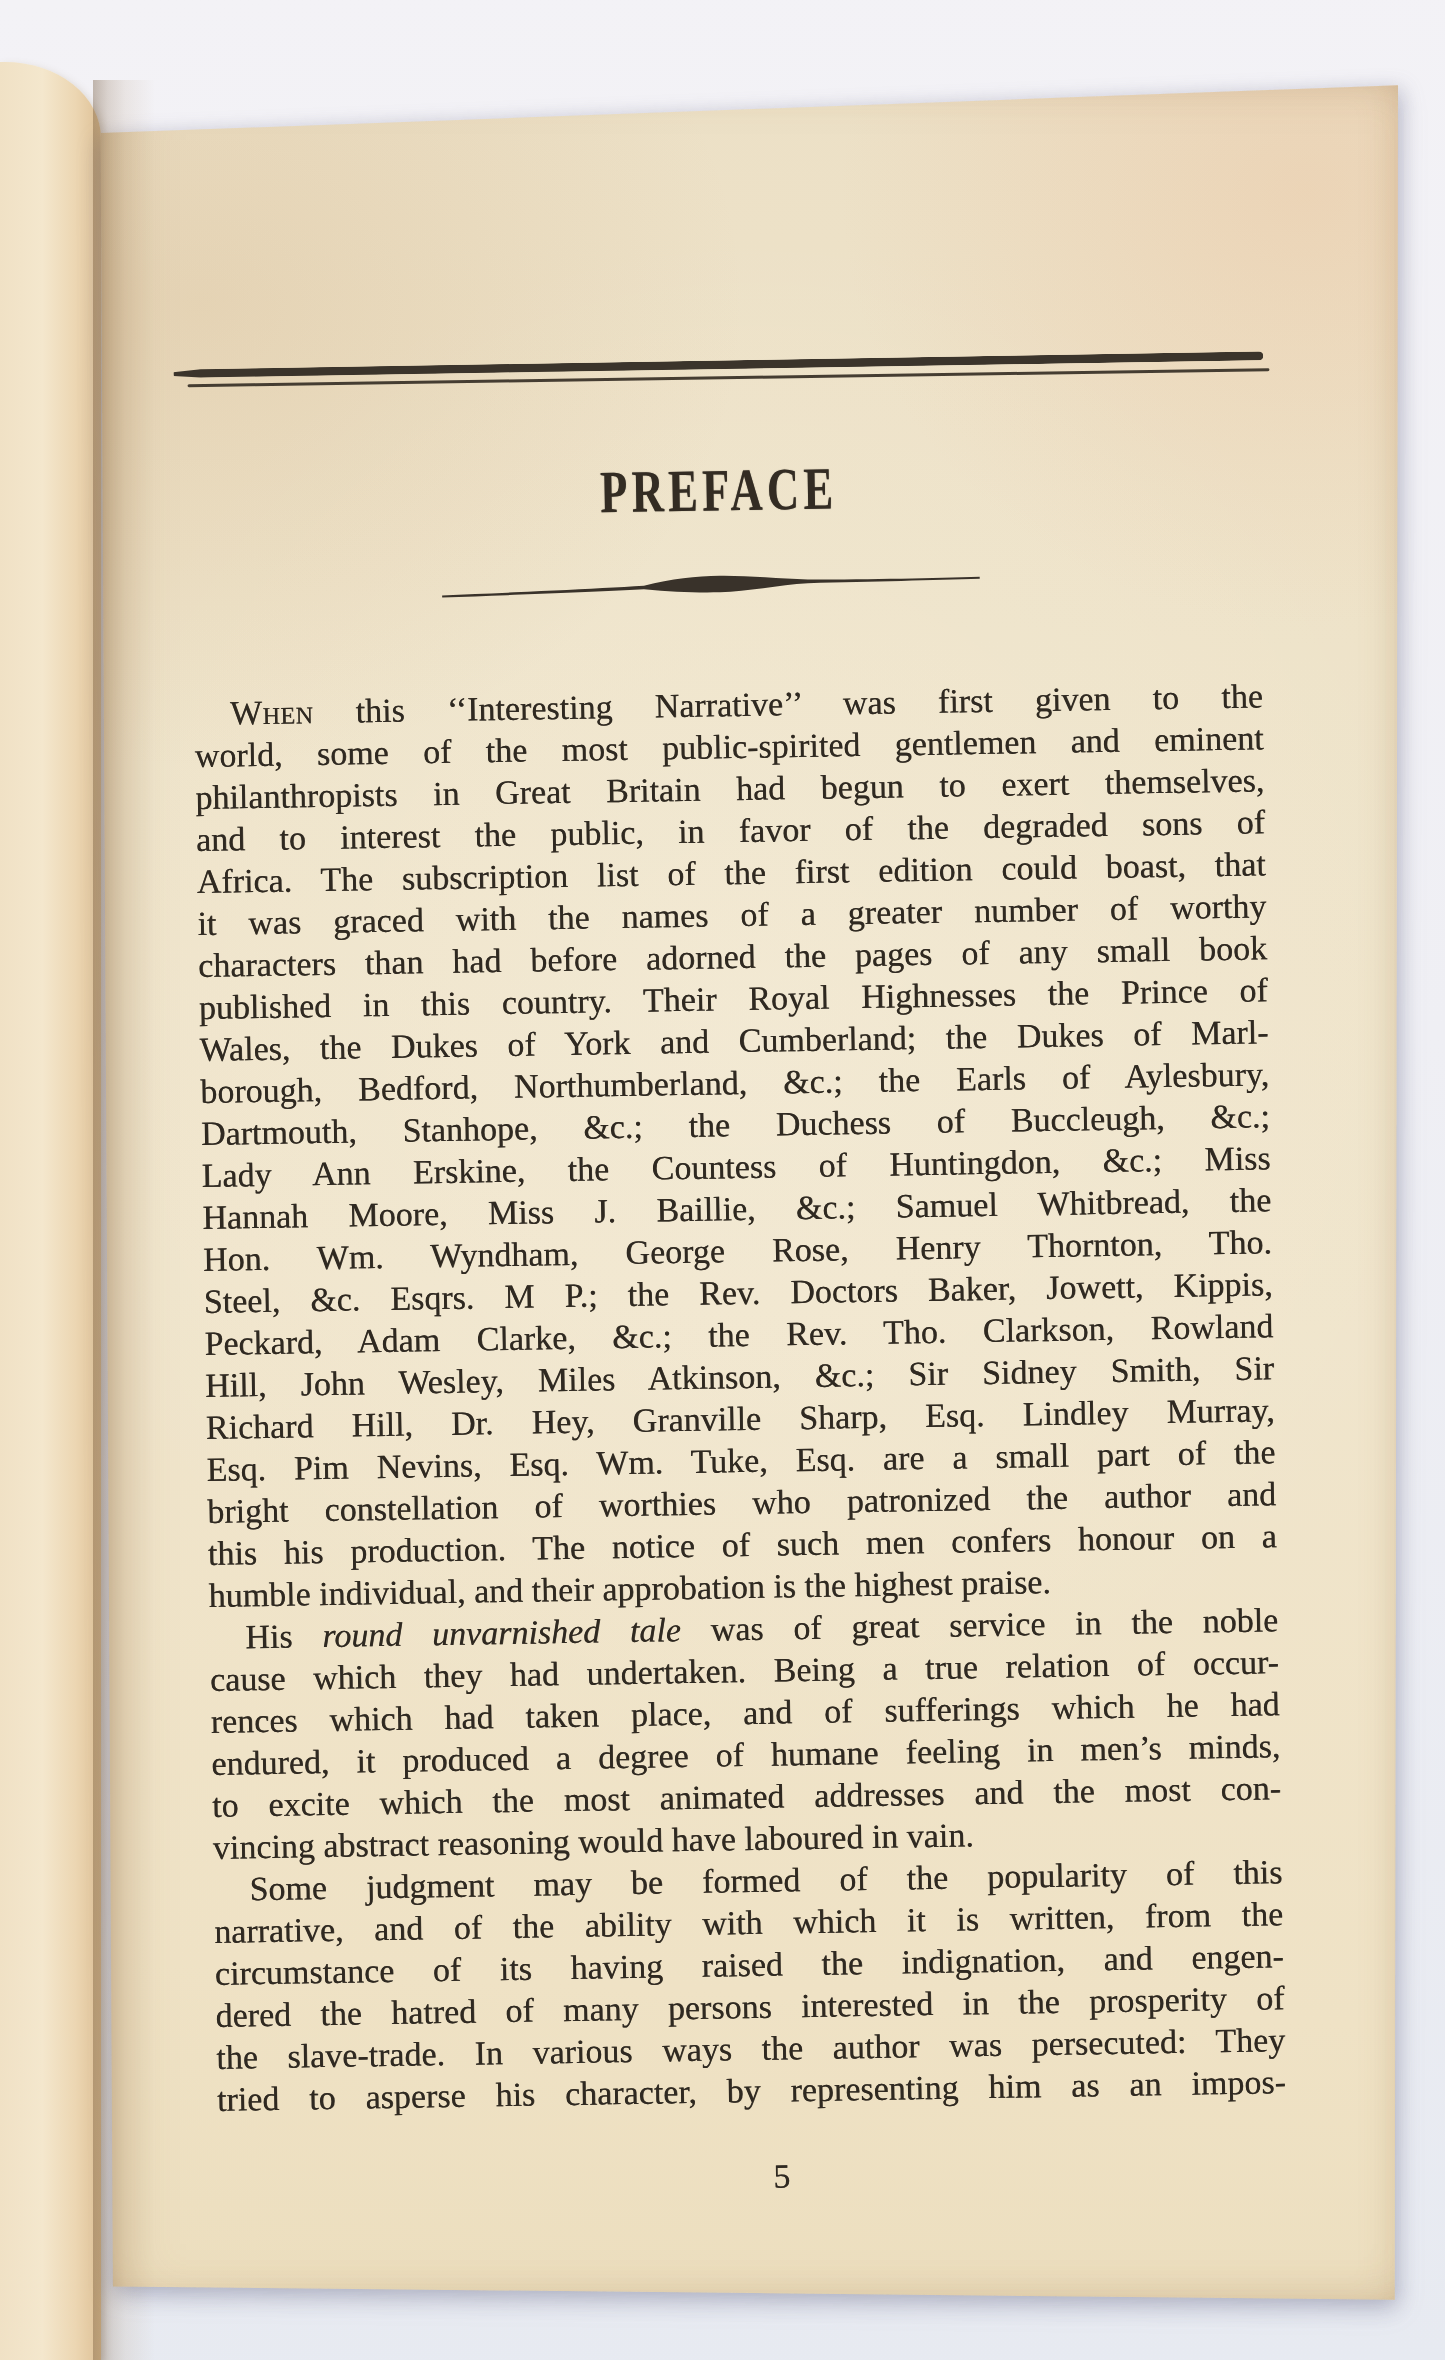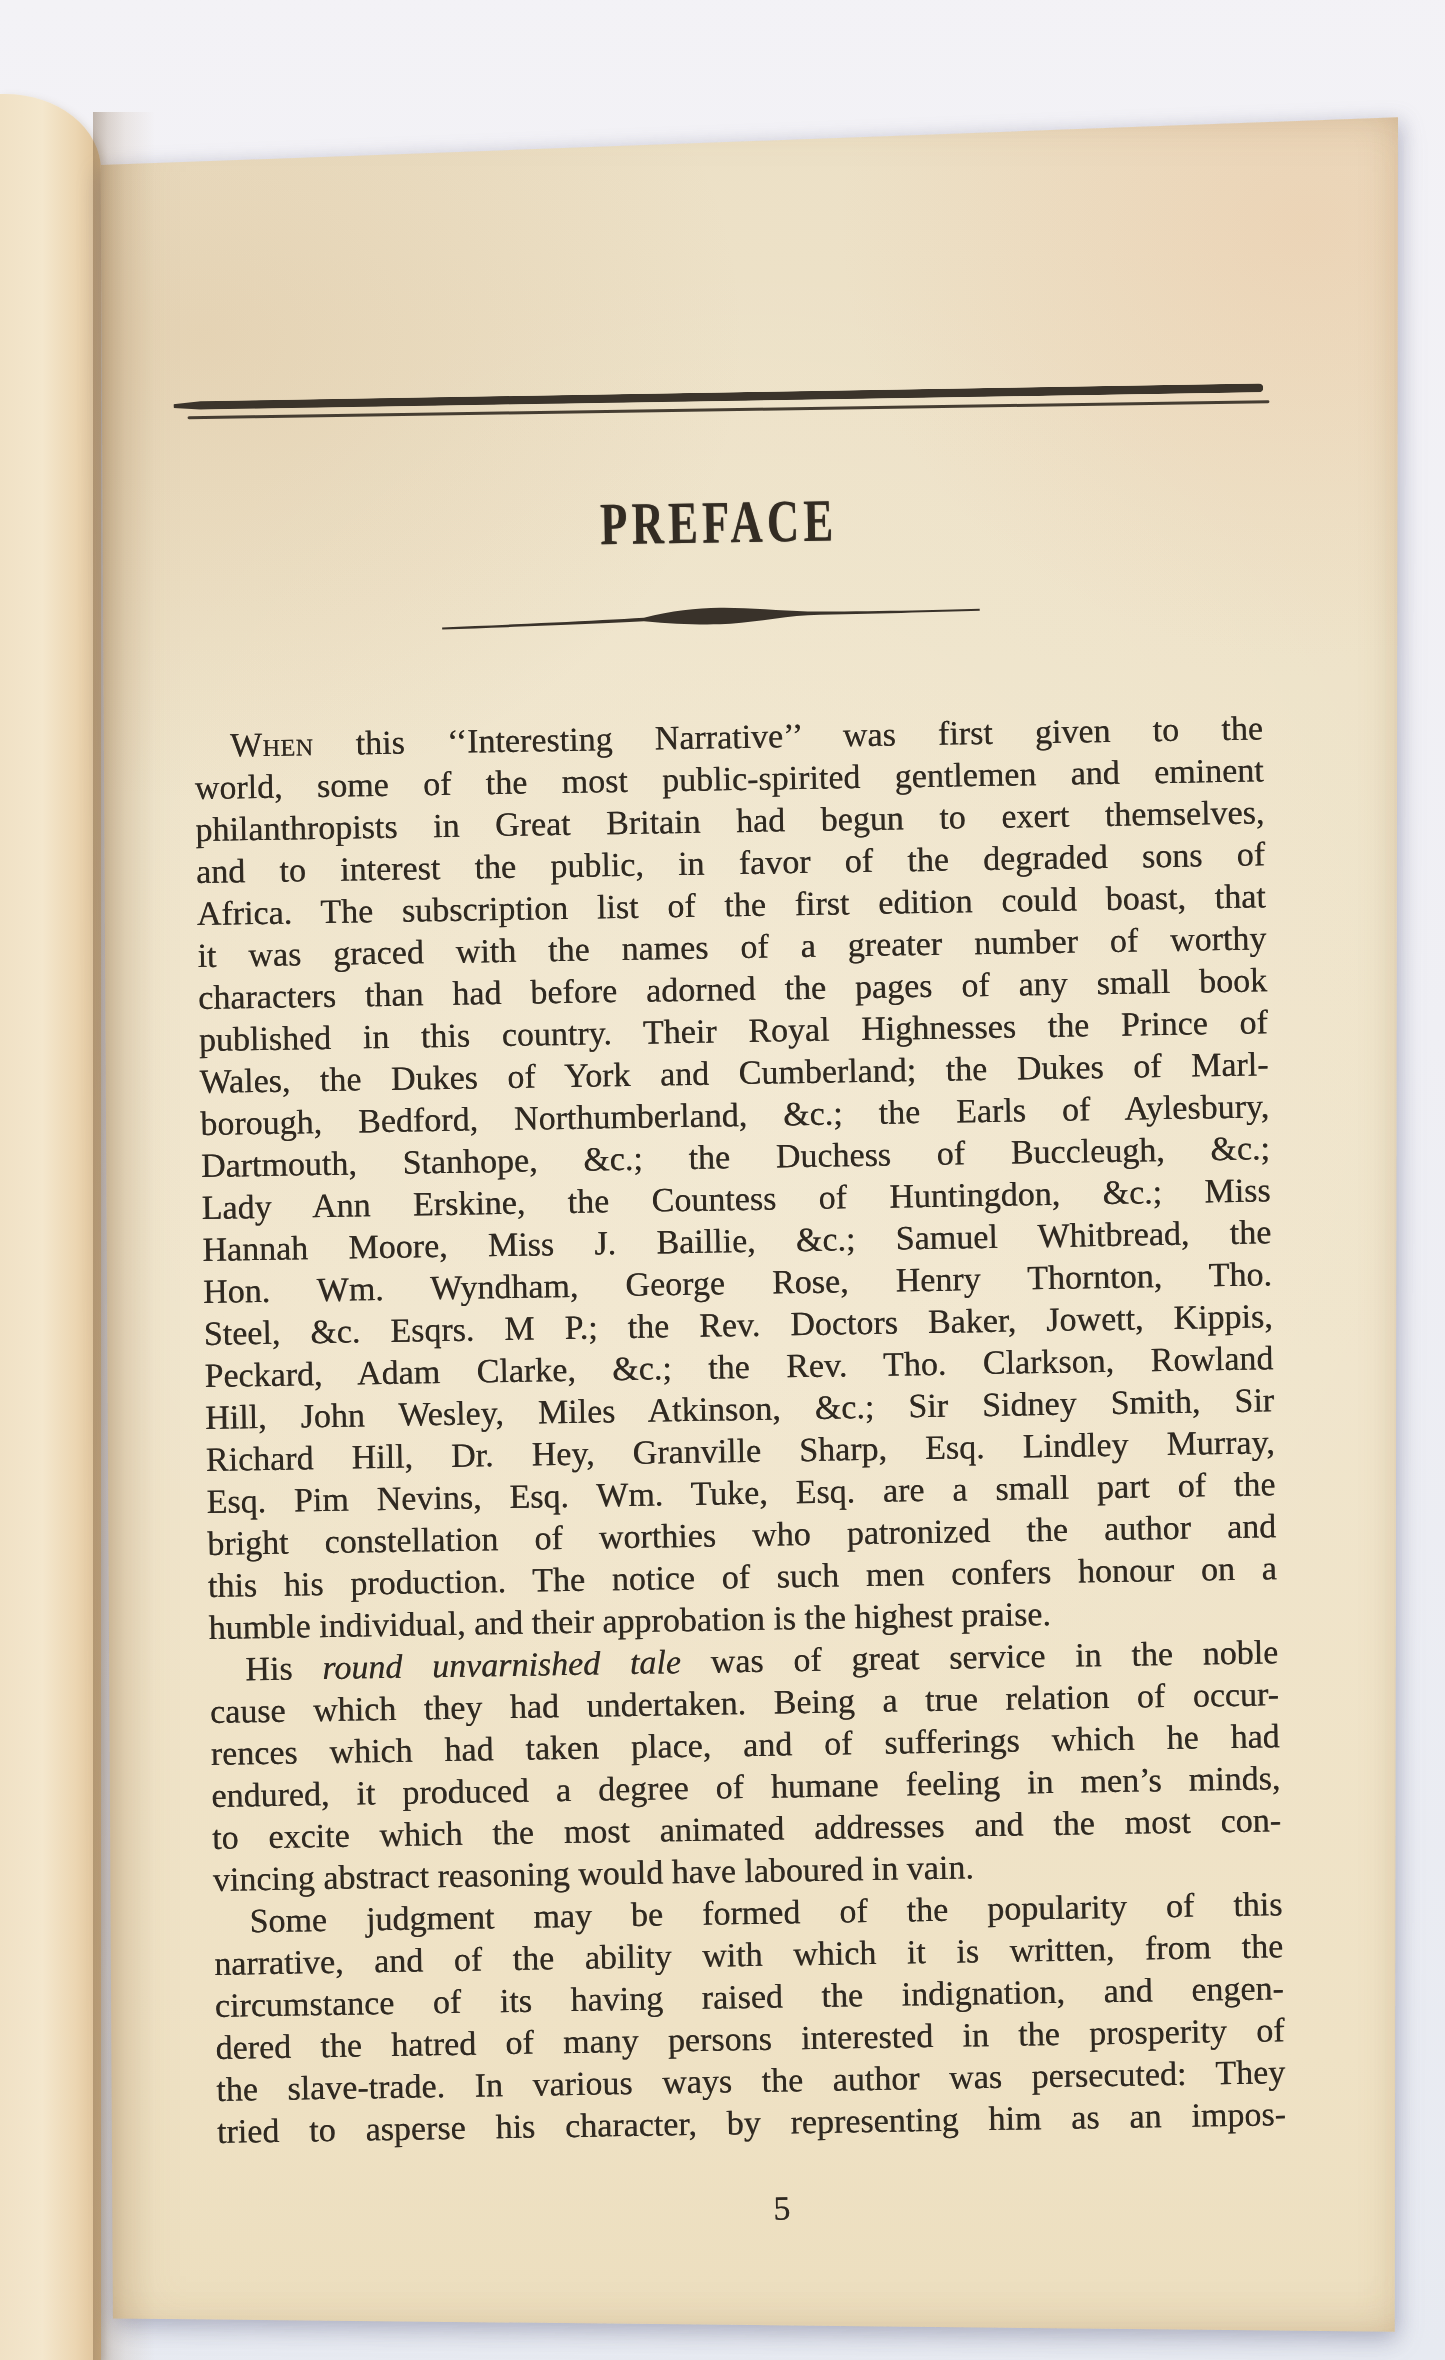--- a/index.html
+++ b/index.html
@@ -3,21 +3,21 @@
 <meta charset="utf-8">
 <style>
   html, body { margin: 0; padding: 0; }
   body {
     width: 1445px; height: 2360px;
     position: relative;
     overflow: hidden;
     background: linear-gradient(178deg, #f3f2f6 0%, #efeff4 45%, #e7eaf1 100%);
     font-family: "Liberation Serif", serif;
   }
-  .scene { position: absolute; inset: 0; margin-top: 32px; }
+  .scene { position: absolute; inset: 0; }
 
   
   .left-page {
     position: absolute; left: 0; top: 62px; bottom: 0; width: 101px;
     background: linear-gradient(90deg, #f0e1c5 0%, #f4e7cd 42%, #ecd6b2 75%, #ddc096 100%);
     border-top-right-radius: 96px 76px;
     box-shadow: 3px 4px 8px rgba(120, 95, 60, 0.25);
   }
 
   

